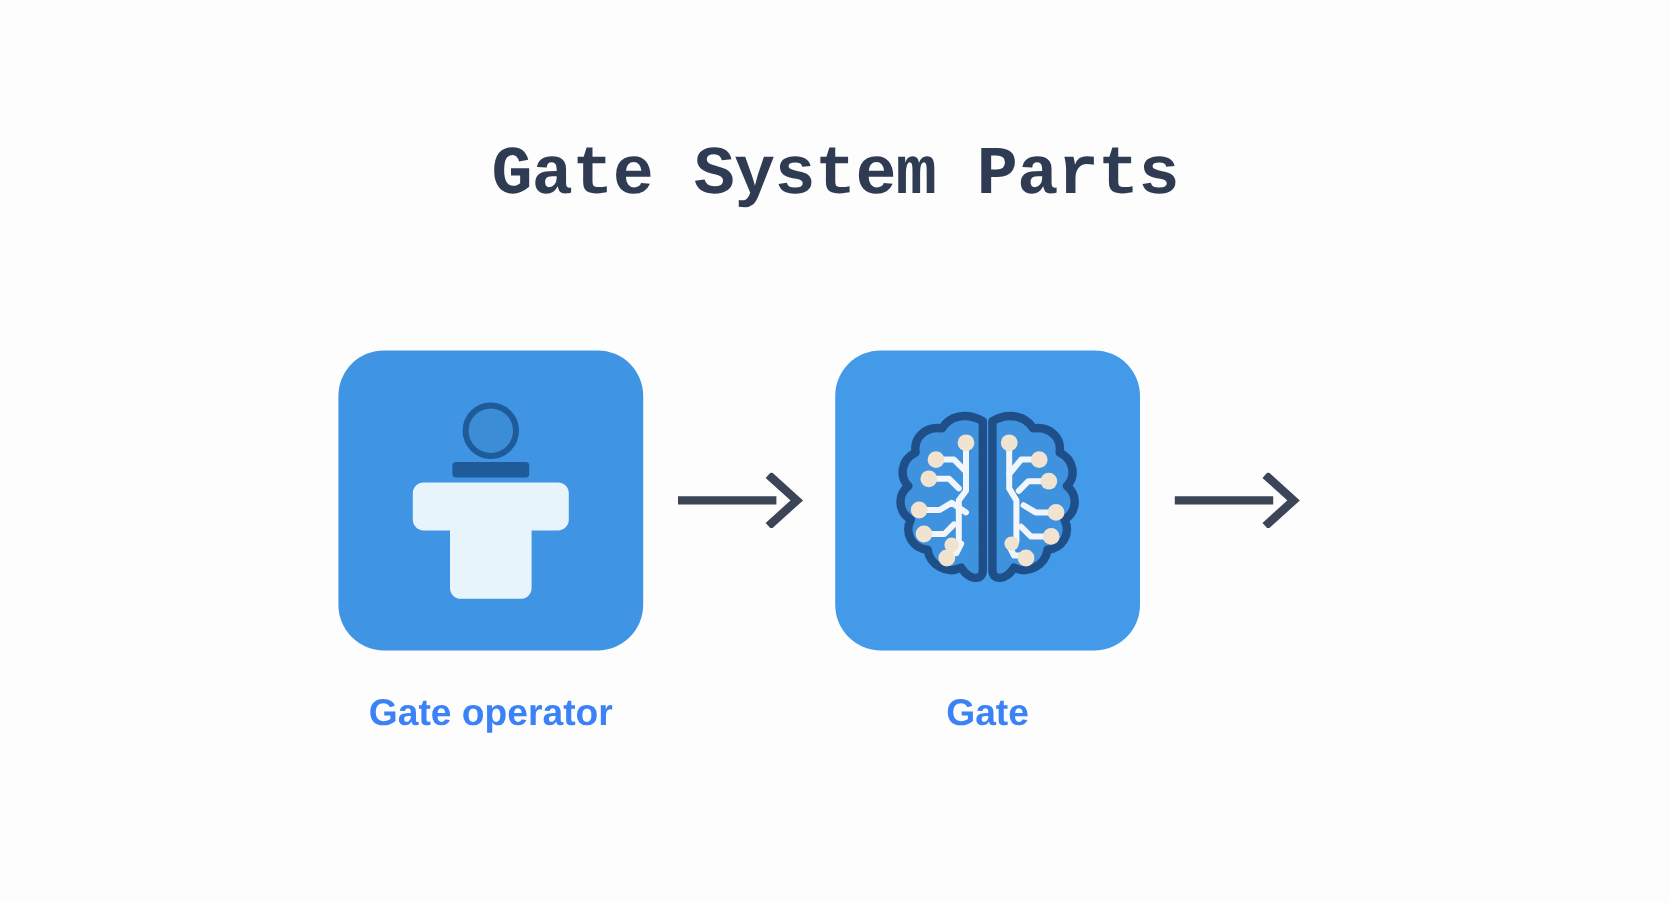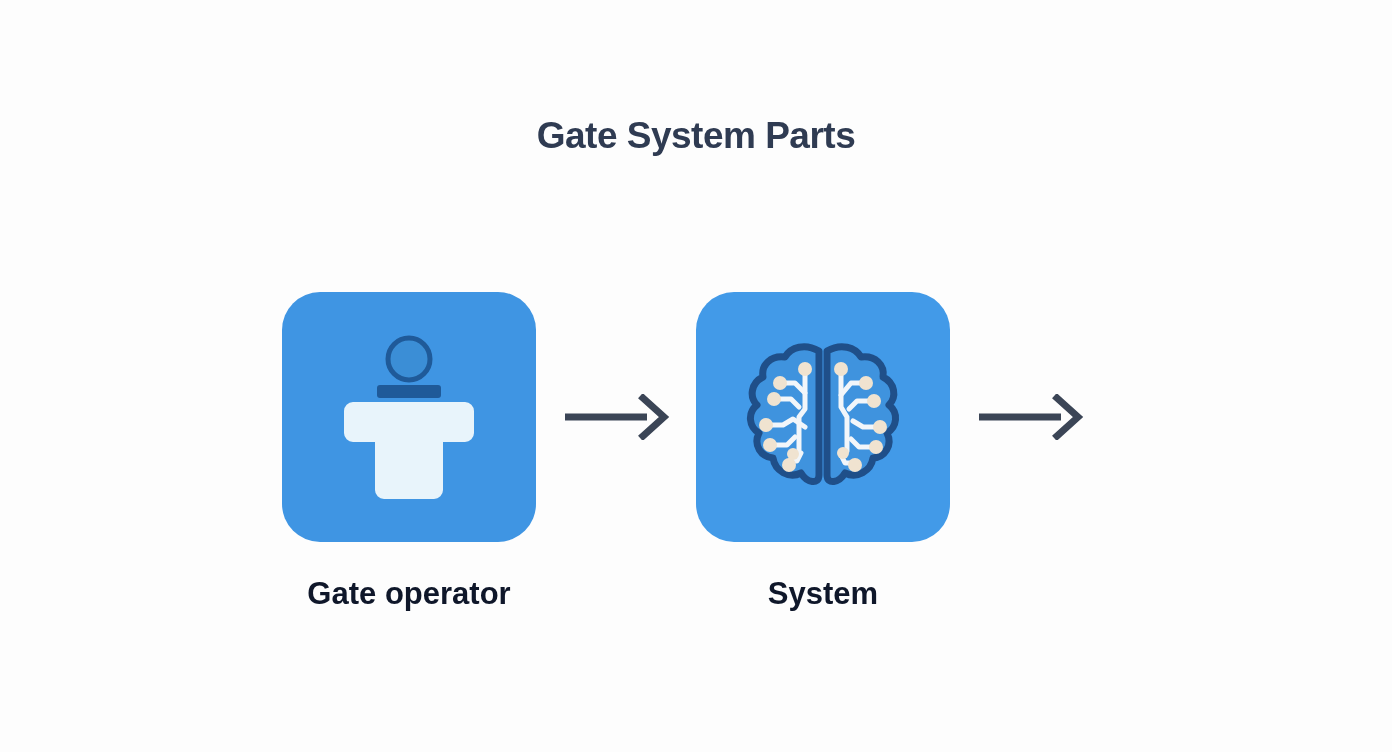--- a/index.html
+++ b/index.html
@@ -18,25 +18,26 @@
     width: 1392px;
     height: 752px;
     background: #fdfdfd;
   }
   #page-title {
     position: absolute;
     top: 116px;
     left: 0;
     width: 1392px;
     text-align: center;
-    font-size: 37px;
+    font-size: 57px;
     font-weight: bold;
     color: #2f3b52;
     letter-spacing: -0.5px;
     line-height: 1.1;
+    font-family: Liberation Mono, monospace;
   }
   #flow-row {
     position: absolute;
     top: 292px;
     left: 0;
     width: 1392px;
     height: 330px;
     display: flex;
     flex-direction: row;
     align-items: flex-start;
@@ -54,21 +55,21 @@
     border-radius: 38px;
     display: flex;
     align-items: center;
     justify-content: center;
     position: relative;
   }
   .step-label {
     margin-top: 34px;
     font-size: 31px;
     font-weight: bold;
-    color: #0f172a;
+    color: #3b82f6;
     text-align: center;
     white-space: nowrap;
   }
   .arrow-slot {
     width: 160px;
     height: 250px;
     display: flex;
     align-items: center;
     justify-content: center;
   }
@@ -163,21 +164,21 @@
               <circle cx="123" cy="44" r="7"></circle>
               <circle cx="131" cy="62" r="7"></circle>
               <circle cx="137" cy="88" r="7"></circle>
               <circle cx="133" cy="108" r="7"></circle>
               <circle cx="112" cy="126" r="7"></circle>
               <circle cx="100" cy="114" r="6"></circle>
             </g>
           </svg>
         </span>
       </div>
-      <div class="step-label">System</div>
+      <div class="step-label">Gate</div>
     </div>
 
     <div class="arrow-slot">
       <svg class="arrow-svg" width="110" height="46" viewBox="0 0 110 46">
         <line x1="4" y1="23" x2="86" y2="23" stroke="#3b4556" stroke-width="7" stroke-linecap="butt"></line>
         <polyline points="82,4 103,23 82,42" fill="none" stroke="#3b4556" stroke-width="7" stroke-linecap="square" stroke-linejoin="miter"></polyline>
       </svg>
     </div>
 
 

